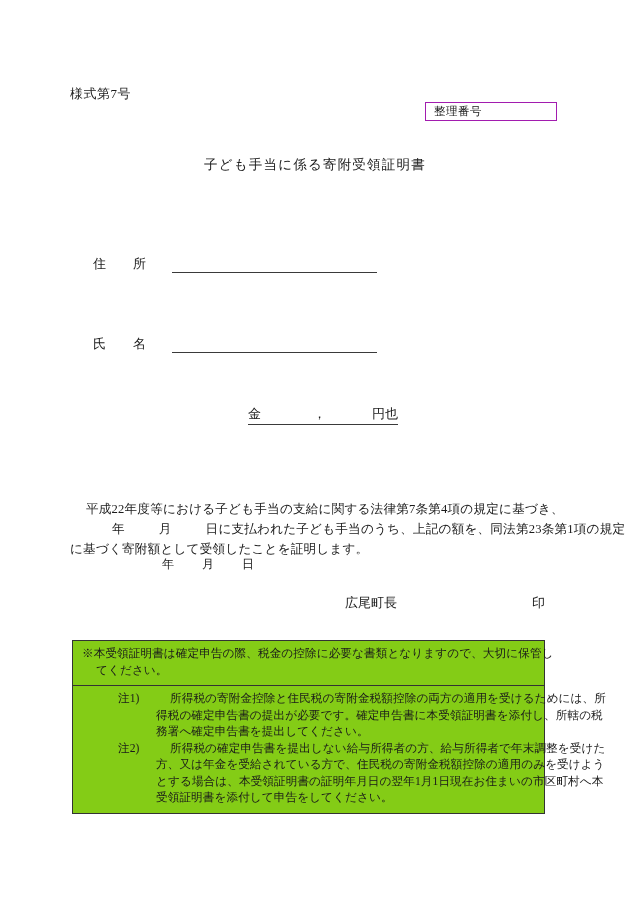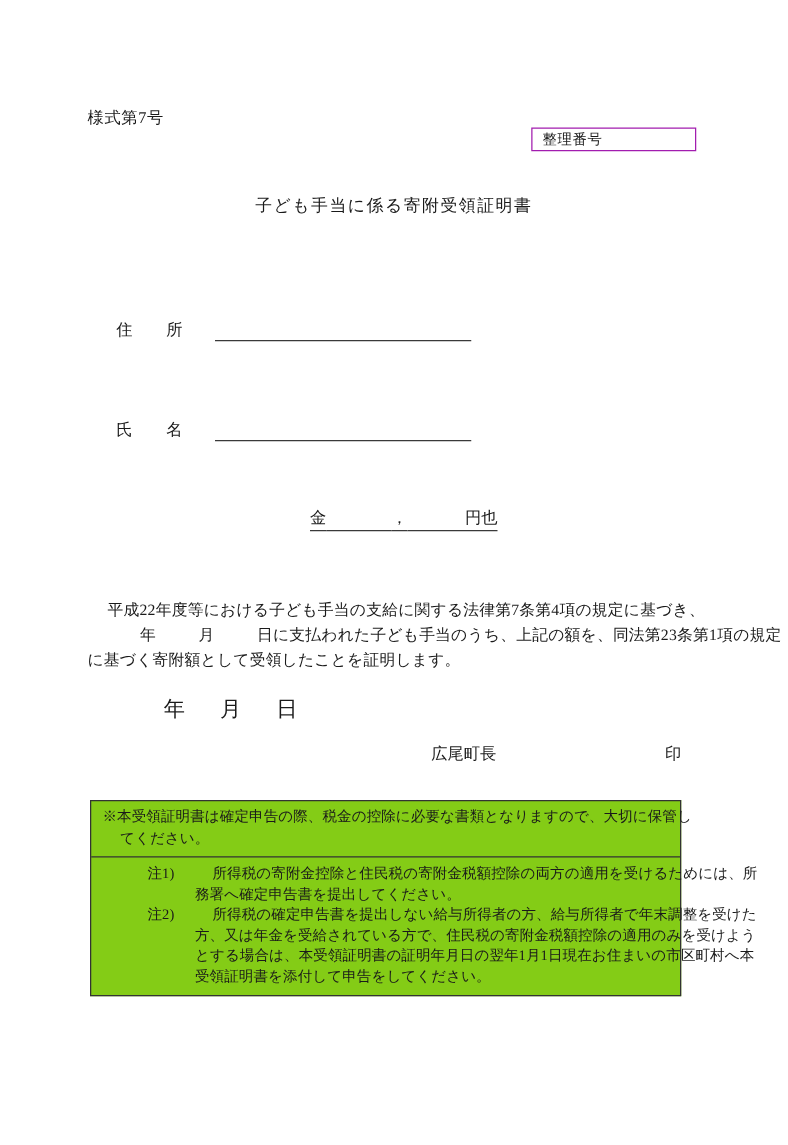--- a/index.html
+++ b/index.html
@@ -106,31 +106,31 @@
   .body-text {
     position: absolute;
     left: 70px;
     top: 478px;
     width: 500px;
     font-size: 12.6px;
     line-height: 20px;
     letter-spacing: 0.2px;
   }
   .body-text .ln { display: block; white-space: nowrap; }
-  .body-text .ln1 { text-indent: 16px; }
+  .body-text .ln1 { text-indent: 16px; margin-top: 21px; }
   .body-text .ln2 { padding-left: 42px; }
   .body-text .ln3 { text-indent: 0; }
   .blank-sm { display: inline-block; width: 34px; }
 
   
   .date-line {
     position: absolute;
-    left: 131px;
+    left: 162px;
     top: 556px;
-    font-size: 17px;
+    font-size: 12px;
     white-space: nowrap;
   }
   .date-line .dgap { display: inline-block; width: 28px; }
 
   
   .sign-row {
     position: absolute;
     left: 345px;
     top: 594px;
     width: 200px;
@@ -218,20 +218,21 @@
     <div class="notice-row">
       <span class="ln">※本受領証明書は確定申告の際、税金の控除に必要な書類となりますので、大切に保管し</span>
       <span class="ln ln-ind">てください。</span>
     </div>
 
     <div class="notice-row divided">
       <div class="note-item">
         <span class="note-marker">注1)</span>
         <span class="note-body">
           <span class="ln ln-first">所得税の寄附金控除と住民税の寄附金税額控除の両方の適用を受けるためには、所</span>
+          <span class="ln">得税の確定申告書の提出が必要です。確定申告書に本受領証明書を添付し、所轄の税</span>
           <span class="ln">務署へ確定申告書を提出してください。</span>
         </span>
       </div>
       <div class="note-item">
         <span class="note-marker">注2)</span>
         <span class="note-body">
           <span class="ln ln-first">所得税の確定申告書を提出しない給与所得者の方、給与所得者で年末調整を受けた</span>
           <span class="ln">方、又は年金を受給されている方で、住民税の寄附金税額控除の適用のみを受けよう</span>
           <span class="ln">とする場合は、本受領証明書の証明年月日の翌年1月1日現在お住まいの市区町村へ本</span>
           <span class="ln">受領証明書を添付して申告をしてください。</span>

